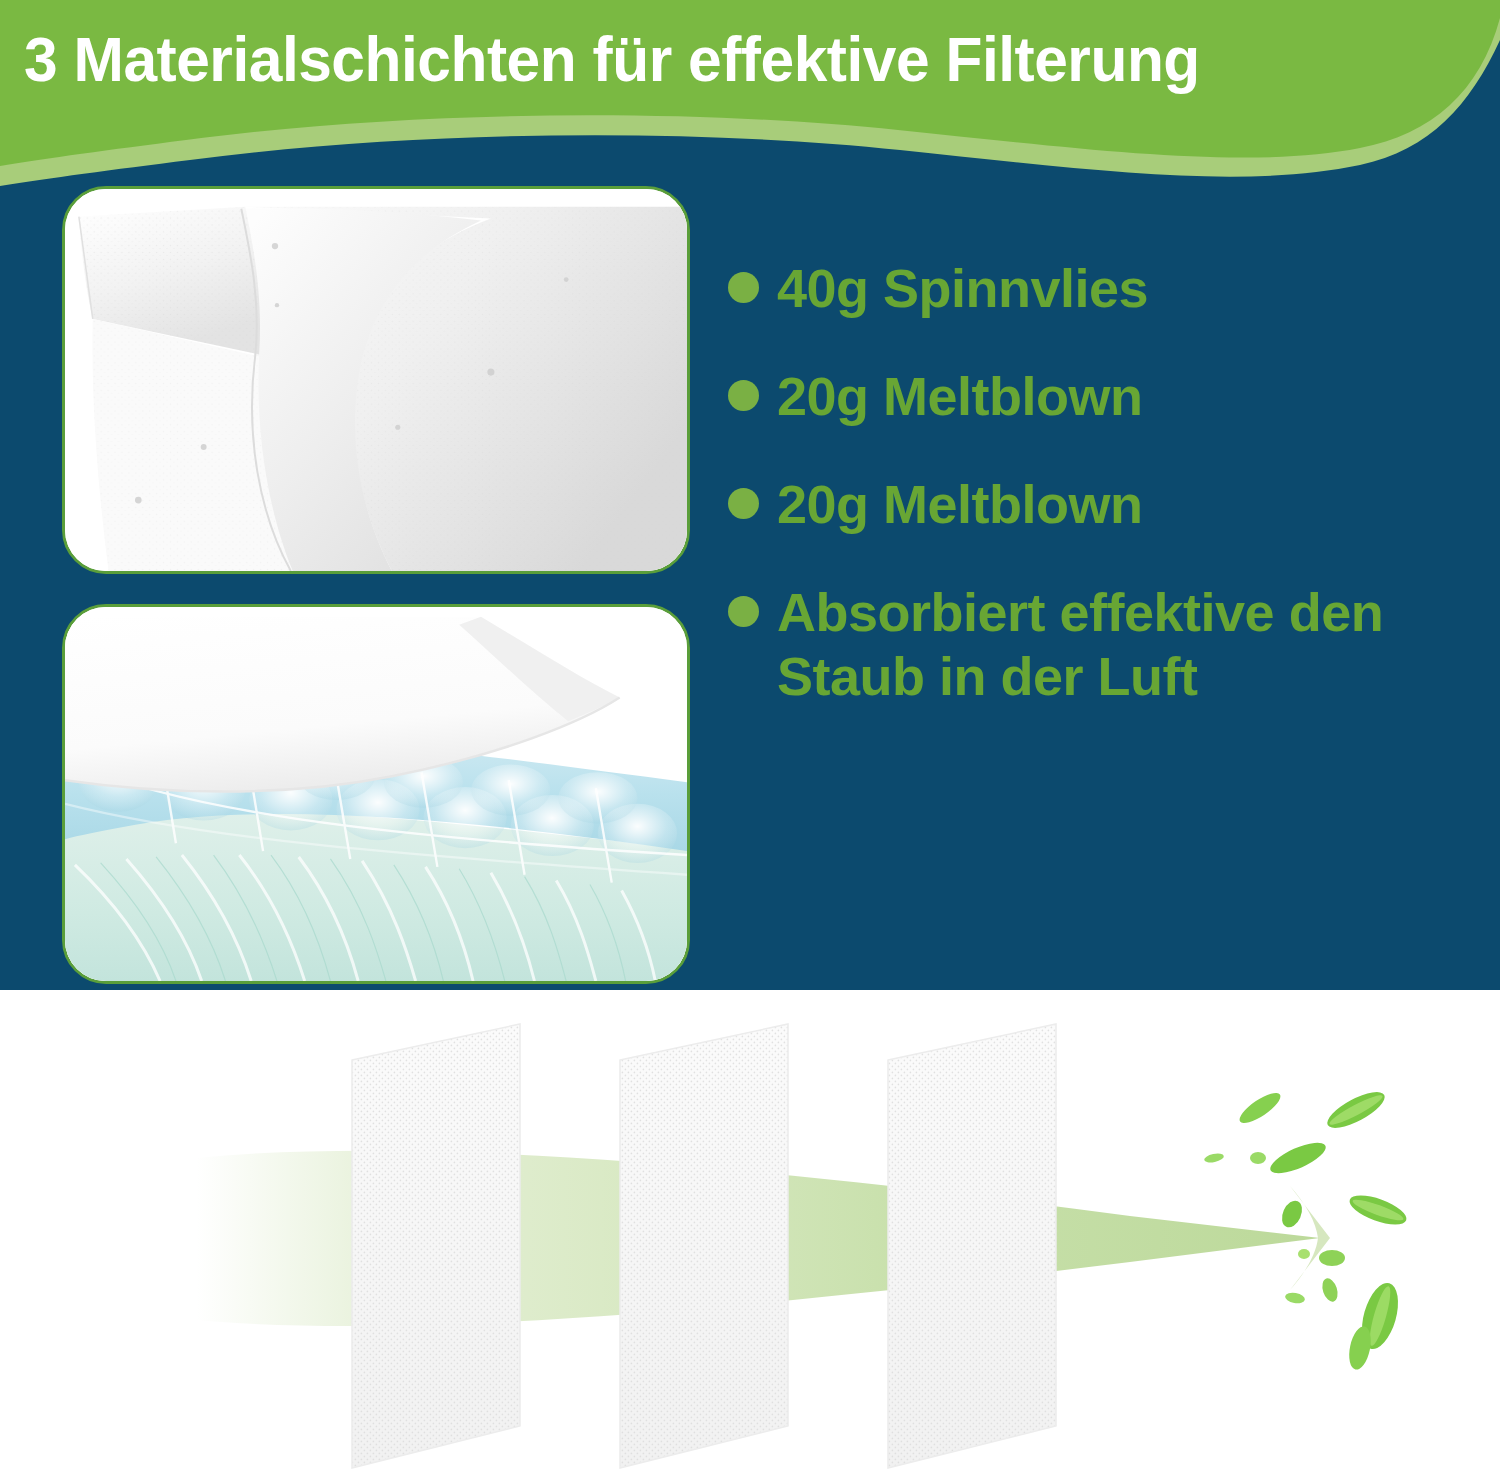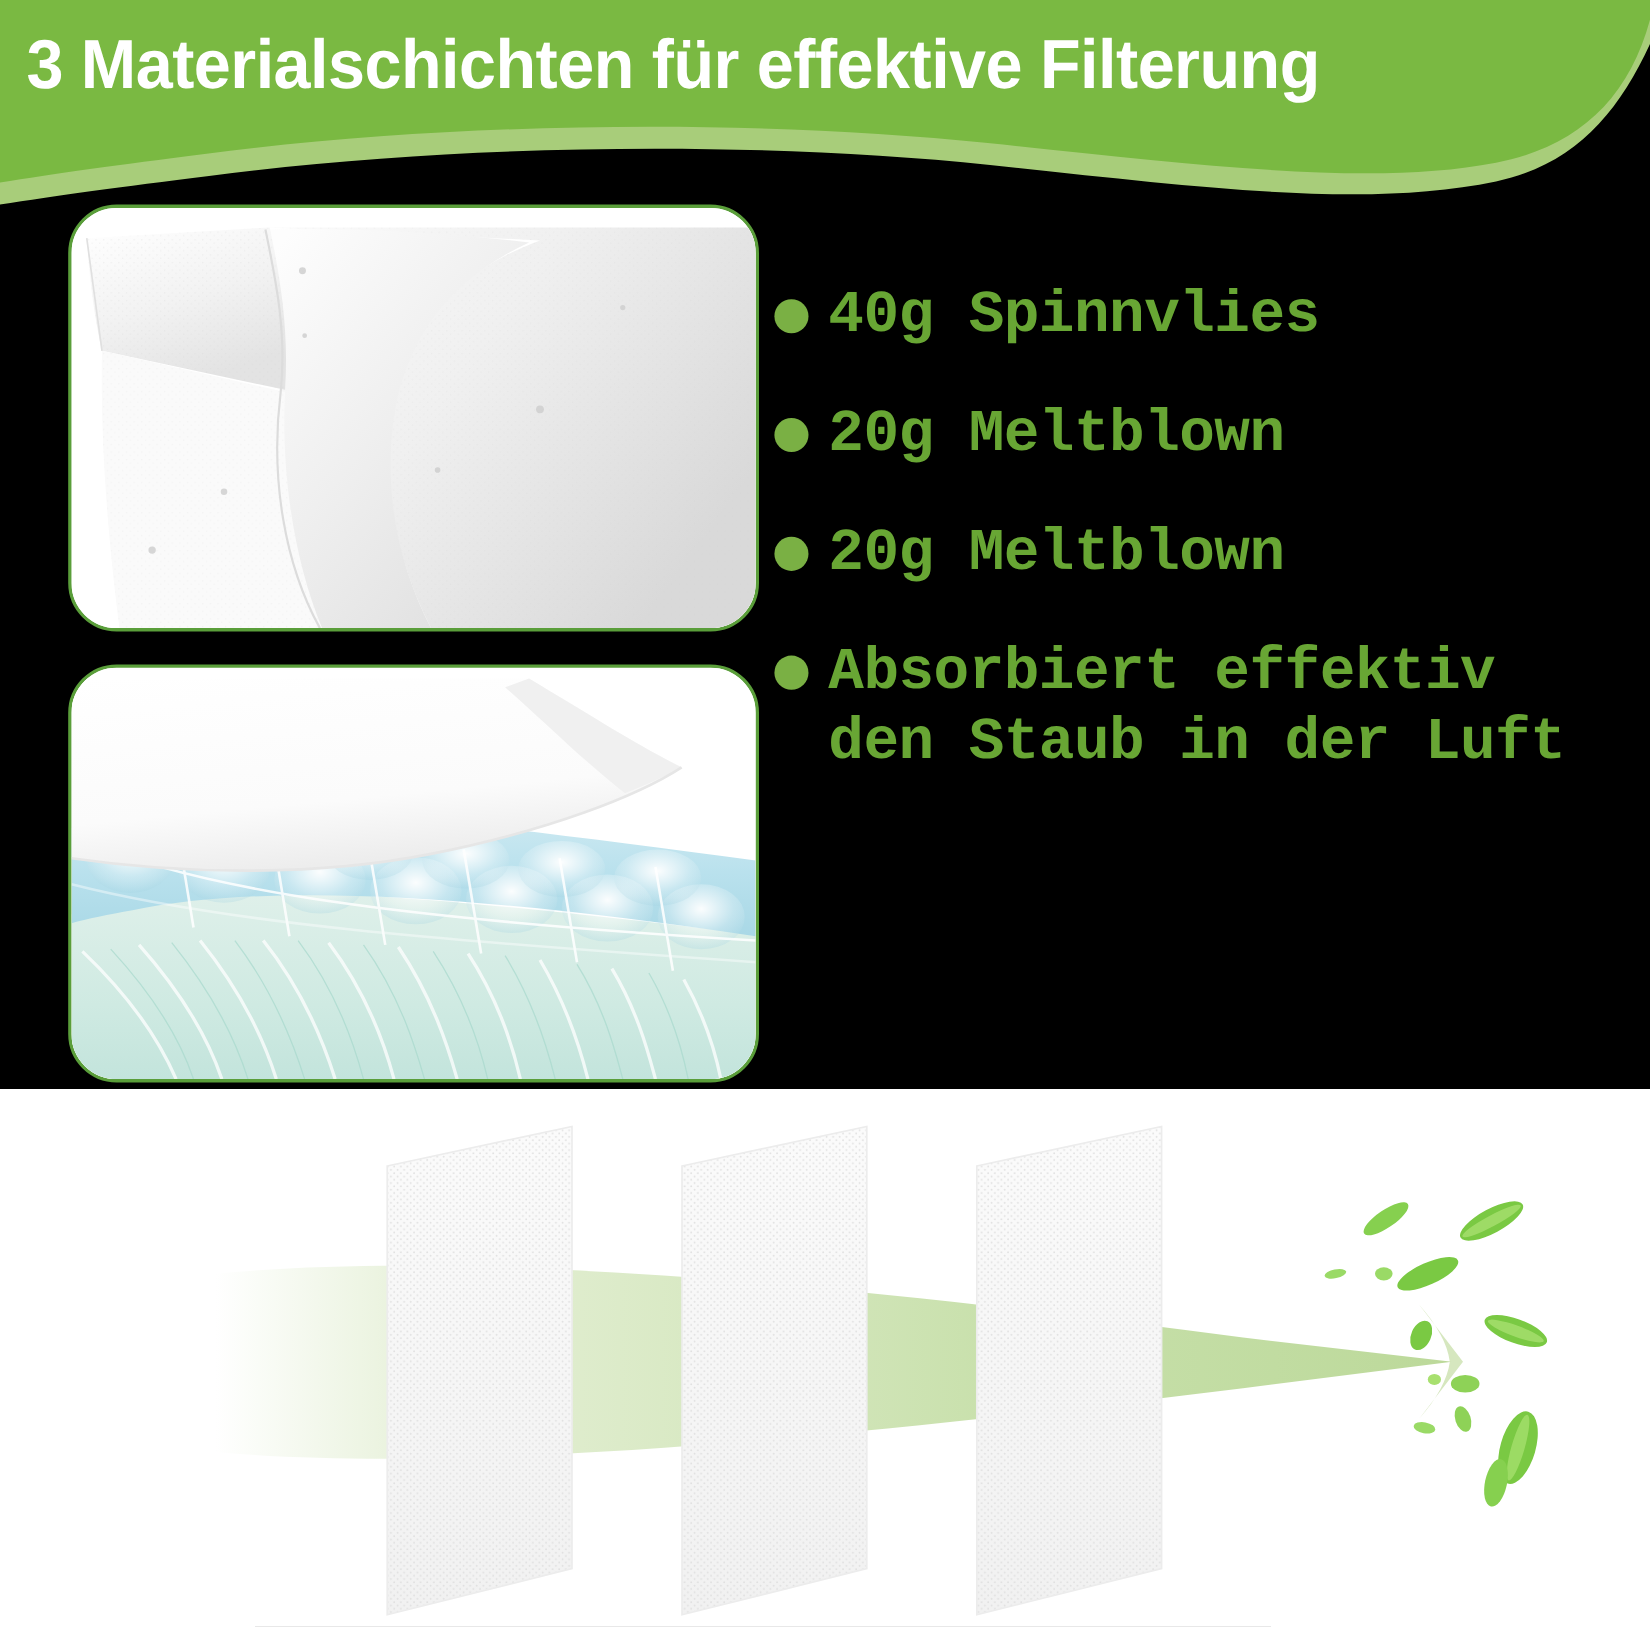--- a/index.html
+++ b/index.html
@@ -8,21 +8,21 @@
     background: #ffffff;
   }
   body {
     font-family: "Liberation Sans", sans-serif;
   }
   #page {
     position: relative;
     width: 1500px;
     height: 1479px;
     overflow: hidden;
-    background: #000000;
+    background: #0c4a6e;
   }
 
   
   .banner {
     position: absolute;
     left: 0;
     top: 0;
     width: 1500px;
     height: 190px;
   }
@@ -67,24 +67,23 @@
   .photo-frame svg,
   .photo-frame .photo-inner {
     display: block;
     width: 100%;
     height: 100%;
   }
 
   
   .bullets {
     position: absolute;
-    left: 704px;
+    left: 728px;
     top: 256px;
     width: 760px;
-    font-family: Liberation Mono, monospace;
   }
   .bullet-row {
     display: flex;
     align-items: flex-start;
     margin-bottom: 44px;
   }
   .bullet-dot {
     flex: 0 0 auto;
     width: 31px;
     height: 31px;
@@ -306,21 +305,21 @@
       <span class="bullet-text">20g Meltblown</span>
     </div>
 
     <div class="bullet-row">
       <span class="bullet-dot"></span>
       <span class="bullet-text">20g Meltblown</span>
     </div>
 
     <div class="bullet-row">
       <span class="bullet-dot"></span>
-      <span class="bullet-text wrap">Absorbiert effektiv den Staub in der Luft</span>
+      <span class="bullet-text wrap">Absorbiert effektive den Staub in der Luft</span>
     </div>
 
   </div>
 
   <div class="diagram">
     <svg width="1500" height="489" viewBox="0 0 1500 489" xmlns="http://www.w3.org/2000/svg">
       <defs>
         <linearGradient id="airflowG" x1="0" y1="0" x2="1" y2="0">
           <stop offset="0%" stop-color="#cfe3b4" stop-opacity="0"></stop>
           <stop offset="18%" stop-color="#cfe3b4" stop-opacity="0.55"></stop>

